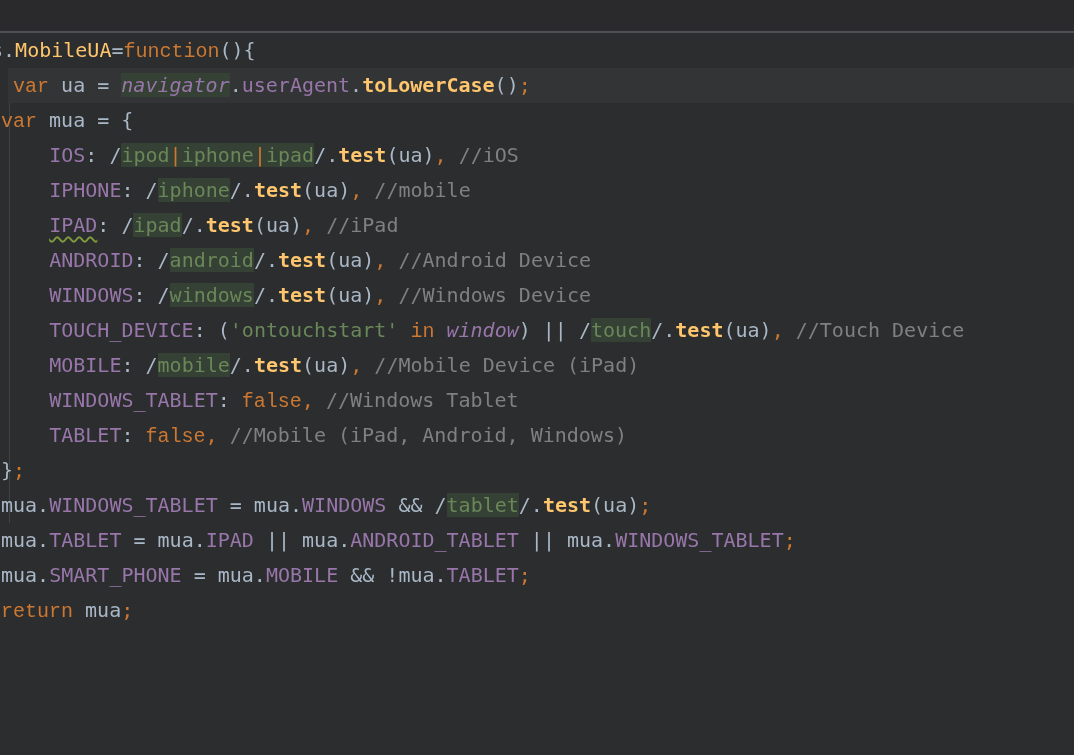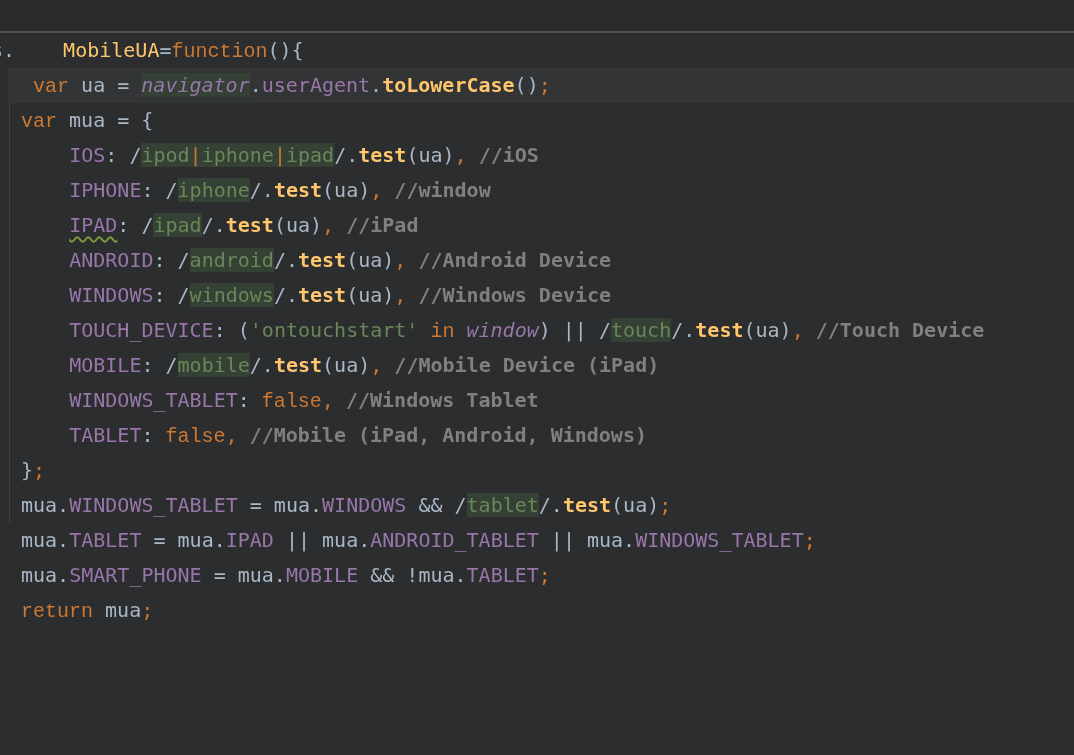--- a/index.html
+++ b/index.html
@@ -17,46 +17,46 @@
   }
   .guide{
     position:absolute;left:9px;top:103px;width:1px;height:420px;
     background:#3f4244;z-index:2;
   }
   .code{
     position:absolute;top:33px;left:0;right:0;bottom:0;
     font-size:20px;line-height:35px;color:#a9b7c6;
     overflow:hidden;z-index:3;
   }
-  .line{height:35px;white-space:pre;padding-left:21px;}
+  .line{height:35px;white-space:pre;padding-left:1px;}
   .line.l1{padding-left:0;margin-left:-9px;}
   .kw {color:#cc7832;font-family:Liberation Mono, monospace;}
-  .fn {color:#ffc66d;margin-left:48px;}
+  .fn {color:#ffc66d;}
   .fnb{color:#ffc66d;font-weight:bold;}
   .pr {color:#9876aa;}
   .it {font-style:italic;}
   .str{color:#6a8759;text-align:center;}
-  .cm {color:#808080;font-weight:bold;}
+  .cm {color:#808080;}
   .pn {color:#cc7832;}
   .hl {background:#344134;}
   .sq {text-decoration:underline wavy #7f9c3d 2px;text-underline-offset:4px;}
 </style>
 </head>
 <body>
 
 <div class="screen">
   <div class="topstrip"></div>
   <div class="caretrow"></div>
   <div class="guide"></div>
   <div class="code">
       <div class="line l1"><span>s.</span><span class="fn">MobileUA</span><span>=</span><span class="kw">function</span><span>(){</span></div>
       <div class="line"><span> </span><span class="kw">var</span><span> ua = </span><span class="pr it hl">navigator</span><span>.</span><span class="pr">userAgent</span><span>.</span><span class="fnb">toLowerCase</span><span>()</span><span class="pn">;</span></div>
       <div class="line"><span class="kw">var</span><span> mua = {</span></div>
       <div class="line"><span>    </span><span class="pr">IOS</span><span>: </span><span>/</span><span class="str hl">ipod</span><span class="pn hl">|</span><span class="str hl">iphone</span><span class="pn hl">|</span><span class="str hl">ipad</span><span>/.</span><span class="fnb">test</span><span>(ua)</span><span class="pn">,</span><span> </span><span class="cm">//iOS</span></div>
-      <div class="line"><span>    </span><span class="pr">IPHONE</span><span>: </span><span>/</span><span class="str hl">iphone</span><span>/.</span><span class="fnb">test</span><span>(ua)</span><span class="pn">,</span><span> </span><span class="cm">//window</span></div>
+      <div class="line"><span>    </span><span class="pr">IPHONE</span><span>: </span><span>/</span><span class="str hl">iphone</span><span>/.</span><span class="fnb">test</span><span>(ua)</span><span class="pn">,</span><span> </span><span class="cm">//mobile</span></div>
       <div class="line"><span>    </span><span class="pr sq">IPAD</span><span>: </span><span>/</span><span class="str hl">ipad</span><span>/.</span><span class="fnb">test</span><span>(ua)</span><span class="pn">,</span><span> </span><span class="cm">//iPad</span></div>
       <div class="line"><span>    </span><span class="pr">ANDROID</span><span>: </span><span>/</span><span class="str hl">android</span><span>/.</span><span class="fnb">test</span><span>(ua)</span><span class="pn">,</span><span> </span><span class="cm">//Android Device</span></div>
       <div class="line"><span>    </span><span class="pr">WINDOWS</span><span>: </span><span>/</span><span class="str hl">windows</span><span>/.</span><span class="fnb">test</span><span>(ua)</span><span class="pn">,</span><span> </span><span class="cm">//Windows Device</span></div>
       <div class="line"><span>    </span><span class="pr">TOUCH_DEVICE</span><span>: (</span><span class="str">'ontouchstart'</span><span> </span><span class="kw">in</span><span> </span><span class="pr it">window</span><span>) || </span><span>/</span><span class="str hl">touch</span><span>/.</span><span class="fnb">test</span><span>(ua)</span><span class="pn">,</span><span> </span><span class="cm">//Touch Device</span></div>
       <div class="line"><span>    </span><span class="pr">MOBILE</span><span>: </span><span>/</span><span class="str hl">mobile</span><span>/.</span><span class="fnb">test</span><span>(ua)</span><span class="pn">,</span><span> </span><span class="cm">//Mobile Device (iPad)</span></div>
       <div class="line"><span>    </span><span class="pr">WINDOWS_TABLET</span><span>: </span><span class="kw">false</span><span class="pn">,</span><span> </span><span class="cm">//Windows Tablet</span></div>
       <div class="line"><span>    </span><span class="pr">TABLET</span><span>: </span><span class="kw">false</span><span class="pn">,</span><span> </span><span class="cm">//Mobile (iPad, Android, Windows)</span></div>
       <div class="line"><span>}</span><span class="pn">;</span></div>
       <div class="line"><span>mua.</span><span class="pr">WINDOWS_TABLET</span><span> = mua.</span><span class="pr">WINDOWS</span><span> &amp;&amp; </span><span>/</span><span class="str hl">tablet</span><span>/.</span><span class="fnb">test</span><span>(ua)</span><span class="pn">;</span></div>
       <div class="line"><span>mua.</span><span class="pr">TABLET</span><span> = mua.</span><span class="pr">IPAD</span><span> || mua.</span><span class="pr">ANDROID_TABLET</span><span> || mua.</span><span class="pr">WINDOWS_TABLET</span><span class="pn">;</span></div>

